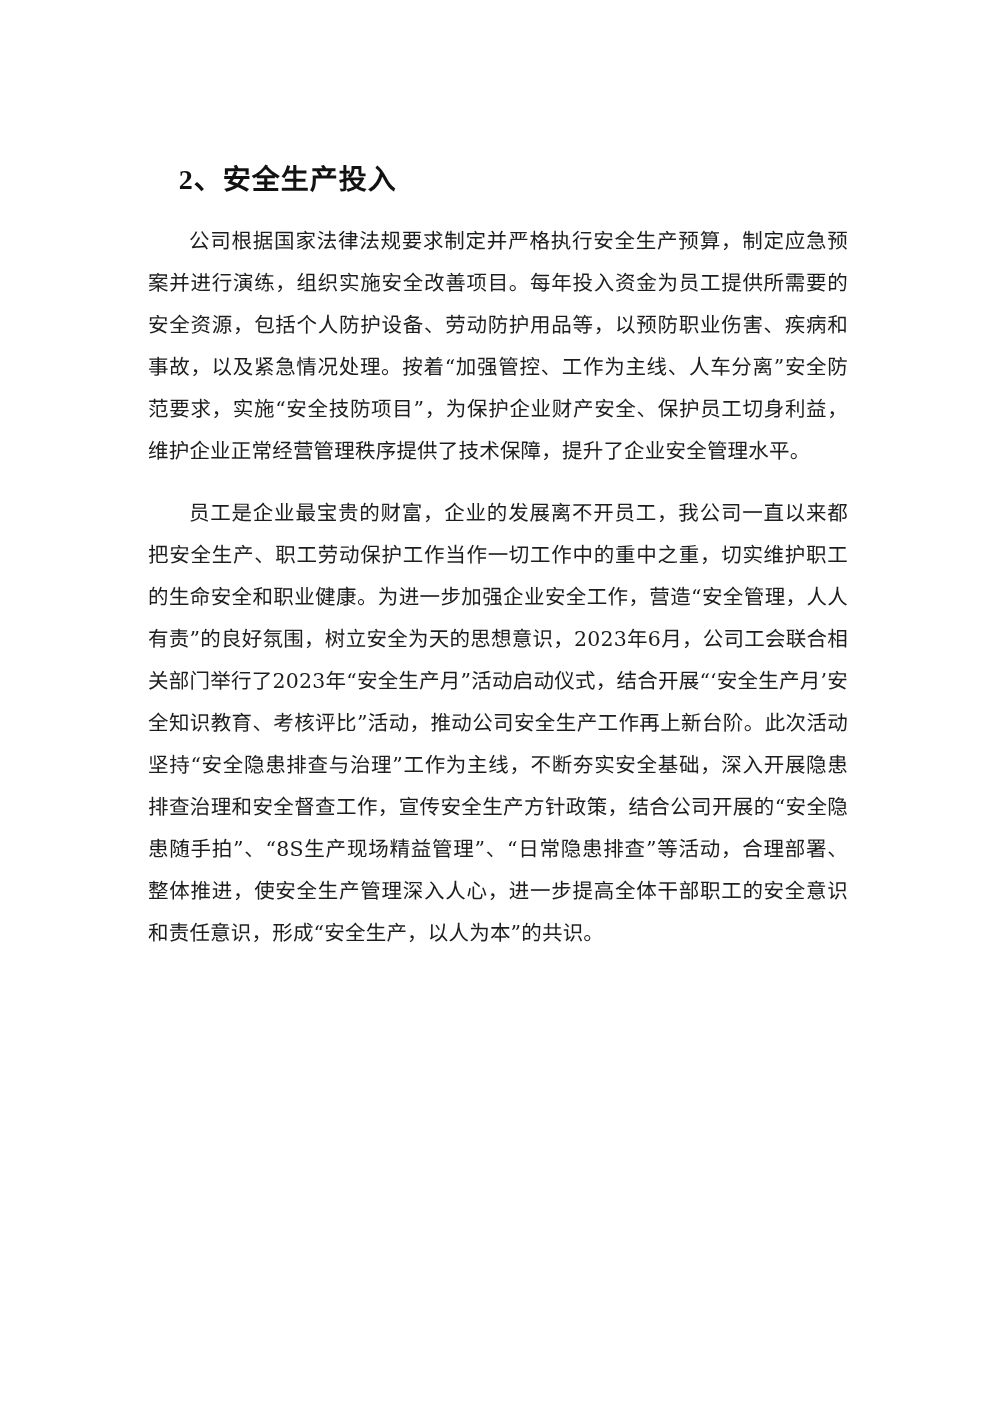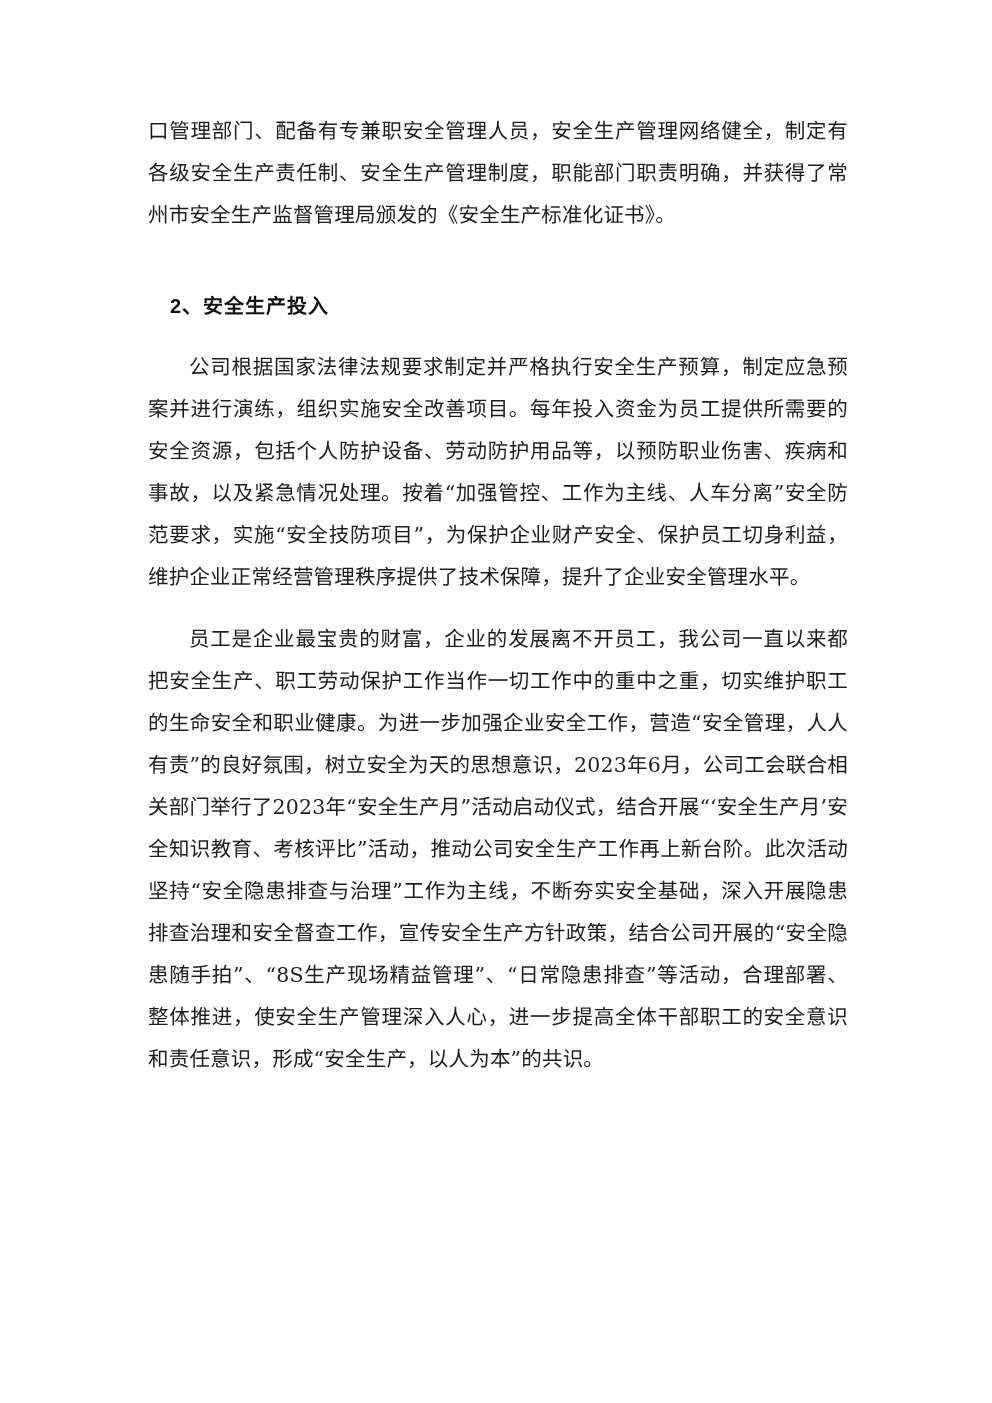--- a/index.html
+++ b/index.html
@@ -32,38 +32,37 @@
     text-align: justify;
     text-justify: inter-ideograph;
     letter-spacing: 0.2px;
     color: #1d1d1d;
   }
   p.para.indent {
     text-indent: 2em;
   }
   h2.heading {
     margin: 28px 0 20px 0;
-    font-size: 20px;
+    font-size: 28px;
     line-height: 40px;
     font-weight: bold;
     letter-spacing: 1px;
     color: #121212;
     text-indent: 1.1em;
-    font-family: Liberation Sans, sans-serif;
+    font-family: Liberation Serif, serif;
   }
   .block-gap-1 { height: 22px; }
   .block-gap-2 { height: 20px; }
 </style>
 </head>
 <body>
 
 <div class="page">
   <div class="doc-body">
 
-    <p class="para">口管理部门、配备有专兼职安全管理人员，安全生产管理网络健全，制定有各级安全生产责任制、安全生产管理制度，职能部门职责明确，并获得了常州市安全生产监督管理局颁发的《安全生产标准化证书》。</p>
 
     <div class="block-gap-1"></div>
 
     <h2 class="heading">2、安全生产投入</h2>
 
     <p class="para indent">公司根据国家法律法规要求制定并严格执行安全生产预算，制定应急预案并进行演练，组织实施安全改善项目。每年投入资金为员工提供所需要的安全资源，包括个人防护设备、劳动防护用品等，以预防职业伤害、疾病和事故，以及紧急情况处理。按着“加强管控、工作为主线、人车分离”安全防范要求，实施“安全技防项目”，为保护企业财产安全、保护员工切身利益，维护企业正常经营管理秩序提供了技术保障，提升了企业安全管理水平。</p>
 
     <div class="block-gap-2"></div>
 
 

